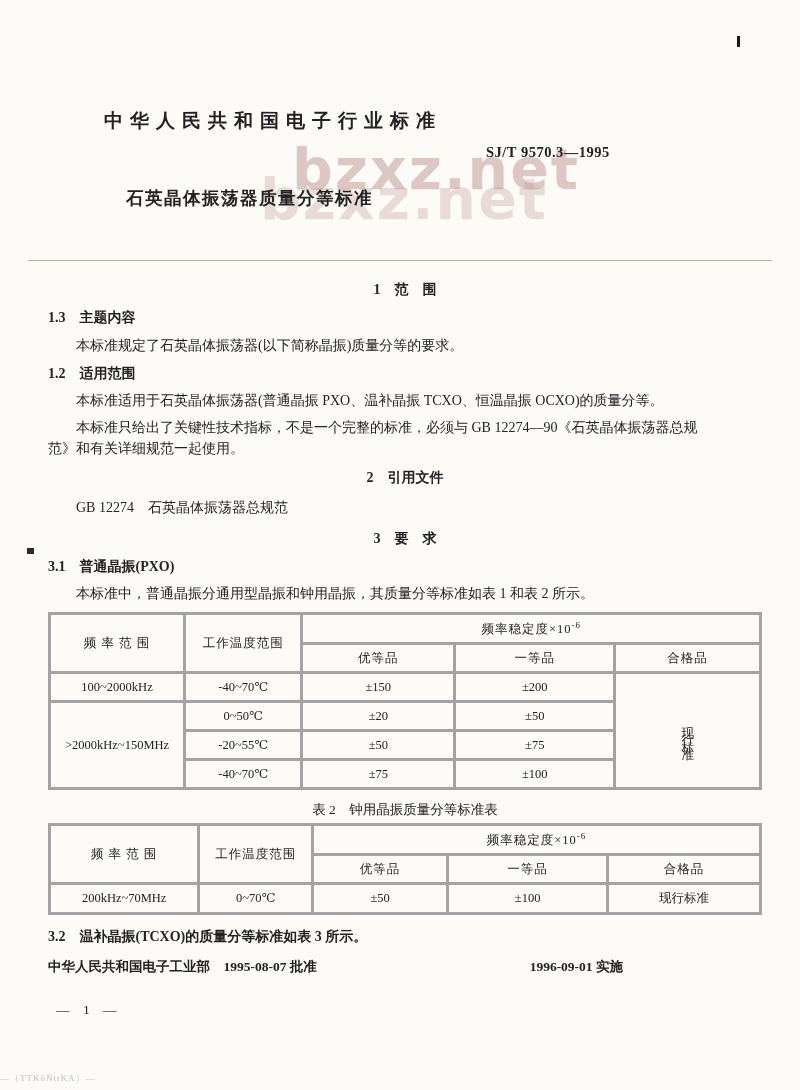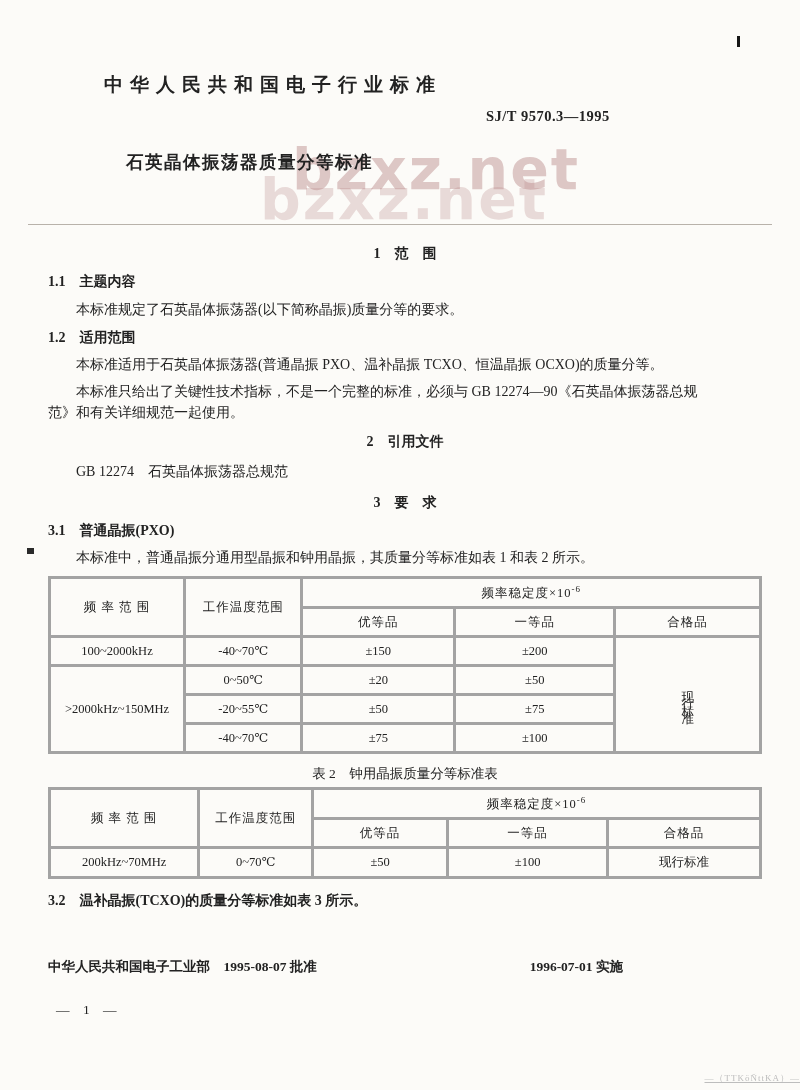--- a/index.html
+++ b/index.html
@@ -28,21 +28,21 @@
     white-space: nowrap;
   }
   .wm1 { left: 292px; top: 136px; font-size: 57px; opacity: .48; }
   .wm2 { left: 260px; top: 166px; font-size: 57px; opacity: .30; }
 
   
   .speck-top { position: absolute; left: 737px; top: 36px; width: 3px; height: 11px; background: #161616; z-index: 3; }
   .speck-left { position: absolute; left: 27px; top: 548px; width: 7px; height: 6px; background: #2a2a2a; z-index: 3; }
 
   
-  .hdr { position: relative; z-index: 2; padding-top: 72px; }
+  .hdr { position: relative; z-index: 2; padding-top: 108px; }
   .std-class {
     margin-left: 104px;
     font-size: 19px;
     font-weight: 800;
     letter-spacing: 7px;
   }
   .std-number {
     margin-top: 10px;
     margin-left: 486px;
     font-size: 14.5px;
@@ -120,26 +120,25 @@
     left: 56px;
     top: 1002px;
     font-size: 13.5px;
     letter-spacing: 5px;
     z-index: 2;
   }
   .bottom-mark {
     position: absolute;
     left: 0; right: 0;
     top: 1072px;
-    text-align: right;
+    text-align: left;
     font-size: 9px;
     color: #bdbdbd;
     letter-spacing: 1px;
     z-index: 2;
-    text-decoration: underline;
   }
 </style>
 </head>
 <body>
 
 <div class="page">
 
   <div class="watermark wm1">bzxz.net</div>
   <div class="watermark wm2">bzxz.net</div>
 
@@ -149,21 +148,21 @@
   <header class="hdr">
     <div class="std-class">中华人民共和国电子行业标准</div>
     <div class="std-number">SJ/T 9570.3—1995</div>
     <div class="doc-title">石英晶体振荡器质量分等标准</div>
     <div class="header-rule"></div>
   </header>
 
   <main class="doc-main">
 
     <div class="sec">1　范　围</div>
-    <div class="subsec">1.1　主题内容</div>
+    <div class="subsec">1.3　主题内容</div>
     <p class="para">本标准规定了石英晶体振荡器(以下简称晶振)质量分等的要求。</p>
     <div class="subsec">1.2　适用范围</div>
     <p class="para">本标准适用于石英晶体振荡器(普通晶振 PXO、温补晶振 TCXO、恒温晶振 OCXO)的质量分等。</p>
     <p class="para">本标准只给出了关键性技术指标，不是一个完整的标准，必须与 GB 12274—90《石英晶体振荡器总规范》和有关详细规范一起使用。</p>
 
     <div class="sec">2　引用文件</div>
     <p class="ref-line">GB 12274　石英晶体振荡器总规范</p>
 
     <div class="sec">3　要　求</div>
     <div class="subsec">3.1　普通晶振(PXO)</div>
@@ -246,19 +245,19 @@
       </tbody>
     </table>
 
     <p class="clause-end">3.2　温补晶振(TCXO)的质量分等标准如表 3 所示。</p>
 
   </main>
 
   <footer>
     <div class="approval-row">
       <span>中华人民共和国电子工业部　1995-08-07 批准</span>
-      <span>1996-07-01 实施</span>
+      <span>1996-09-01 实施</span>
     </div>
     <div class="page-num">— 1 —</div>
     <div class="bottom-mark">—（TTKöÑttKA）—</div>
   </footer>
 
 </div>
 
 </body></html>

